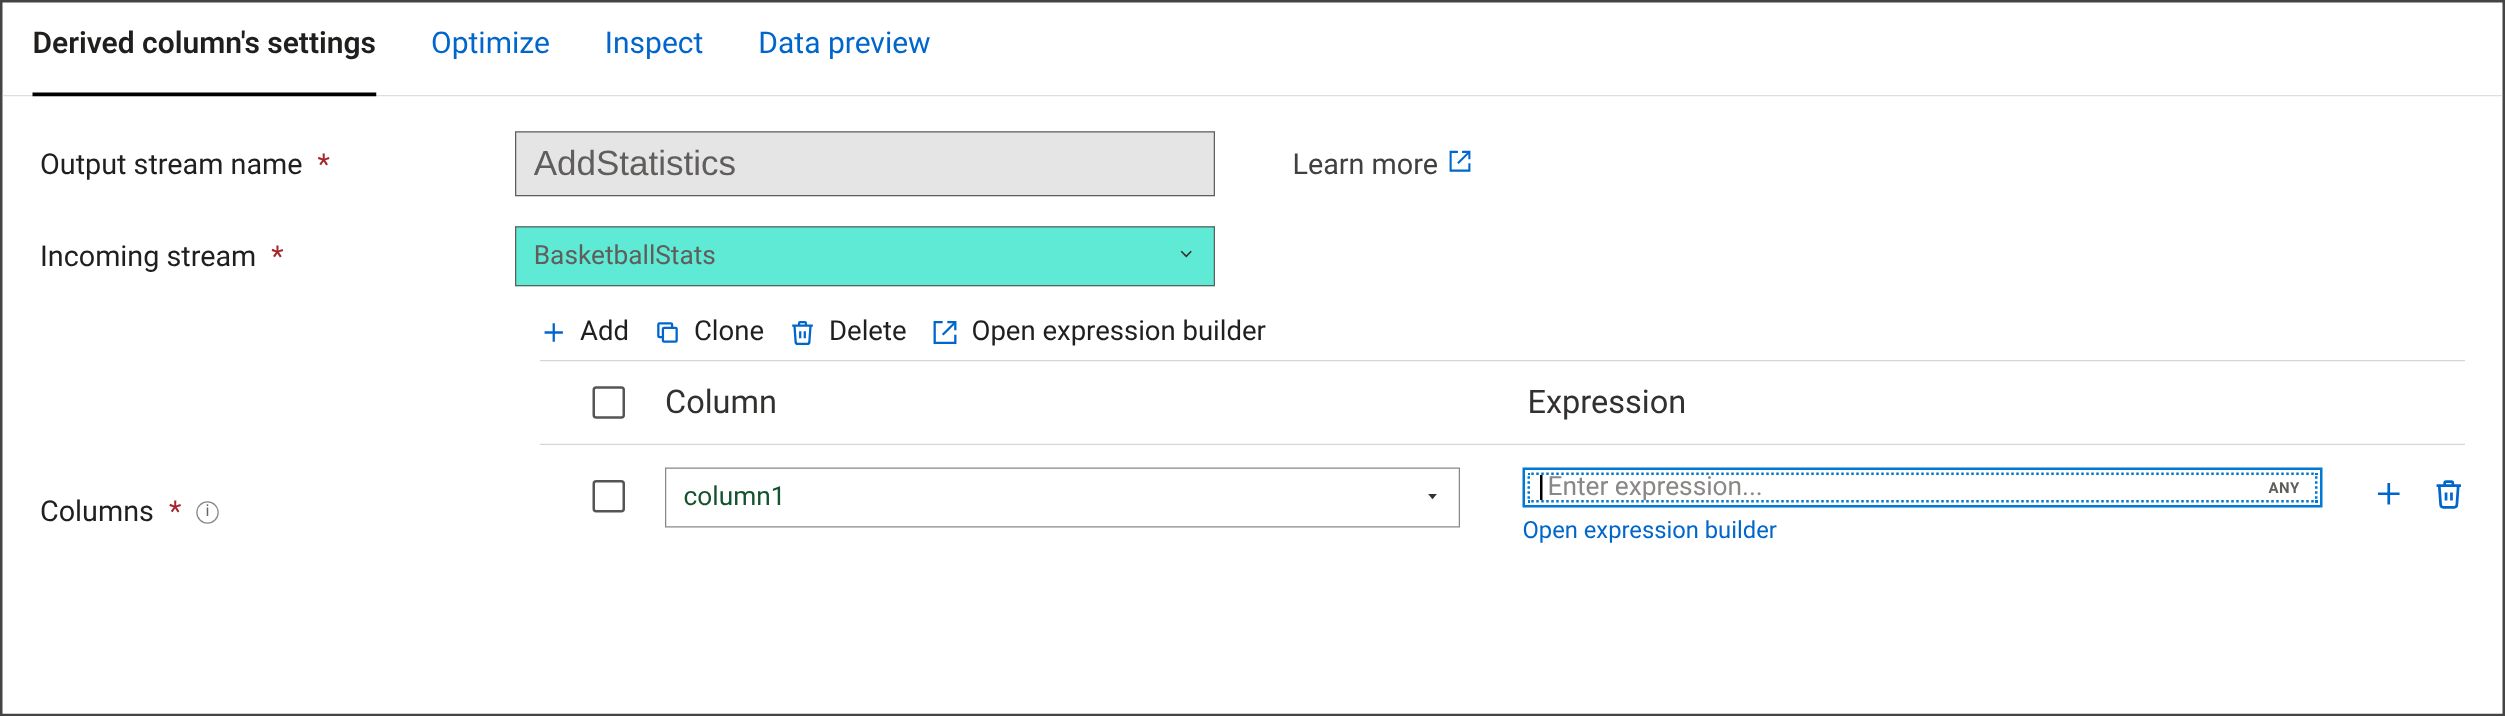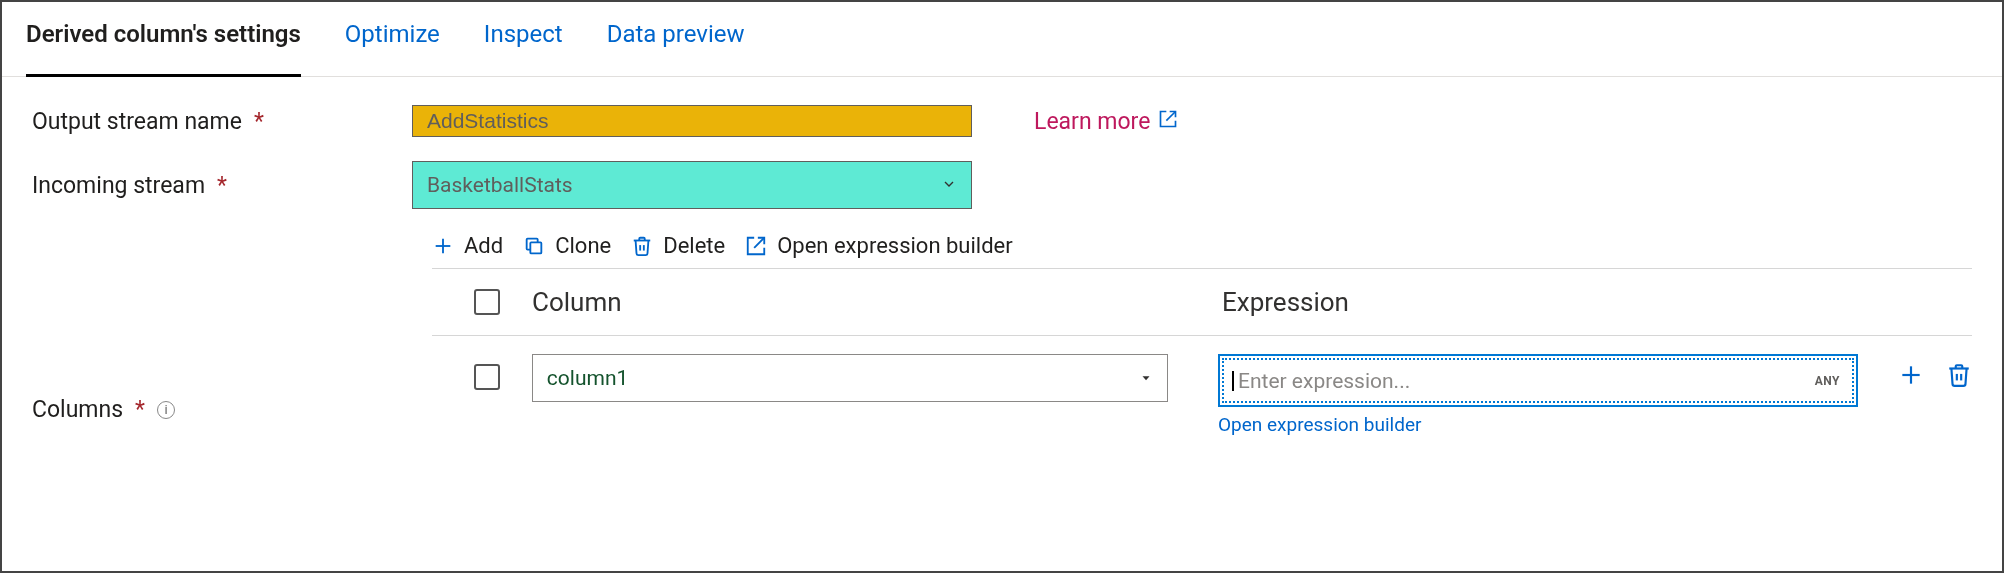--- a/index.html
+++ b/index.html
@@ -56,43 +56,43 @@
     gap: 6px;
   }
   .req { color: #a4262c; margin-left: 6px; }
   .info-icon {
     width: 18px; height: 18px; border: 1px solid #888; border-radius: 50%;
     display: inline-flex; align-items: center; justify-content: center;
     font-size: 13px; color: #666; margin-left: 6px;
   }
   .text-input {
     width: 560px;
-    height: 32px;
+    height: 52px;
     border: 1px solid #605e5c;
     padding: 0 14px;
-    font-size: 21px;
+    font-size: 28px;
     color: #605e5c;
-    background: #eab308;
+    background: #e5e5e5;
   }
   .select {
     width: 560px;
     height: 48px;
     border: 1px solid #605e5c;
     padding: 0 14px;
     font-size: 21px;
     color: #605e5c;
     background: #5eead4;
     display: flex;
     align-items: center;
     justify-content: space-between;
     cursor: pointer;
   }
   .chevron svg { width: 16px; height: 16px; }
   .learn-more {
-    color: #be185d;
+    color: #404040;
     font-size: 23px;
     margin-left: 62px;
     display: inline-flex;
     align-items: center;
     gap: 8px;
     cursor: pointer;
   }
   
   .toolbar {
     display: flex;
@@ -152,21 +152,21 @@
   }
   .caret-down svg { width: 14px; height: 14px; }
   .expr-wrap {
     margin-left: 50px;
     display: flex;
     flex-direction: column;
     gap: 6px;
   }
   .expr-input {
     width: 640px;
-    height: 53px;
+    height: 32px;
     border: 2px solid #0078d4;
     outline: 2px dotted #0078d4;
     outline-offset: -6px;
     padding: 0 12px;
     display: flex;
     align-items: center;
     justify-content: space-between;
     position: relative;
   }
   .expr-placeholder {

